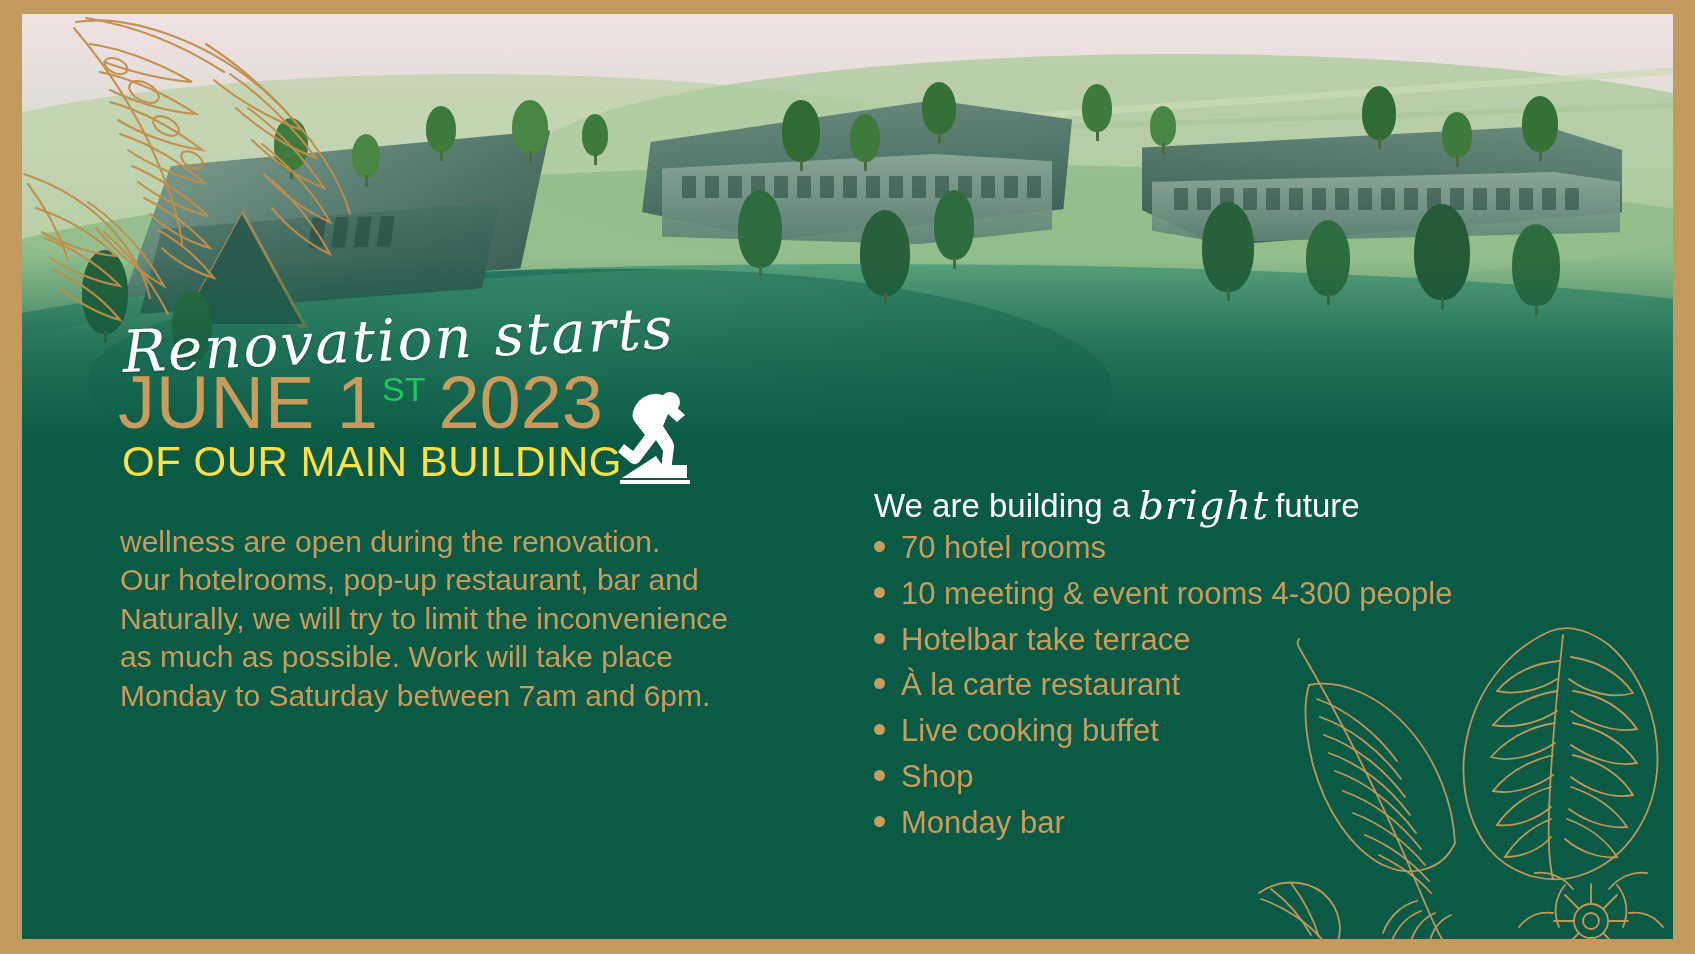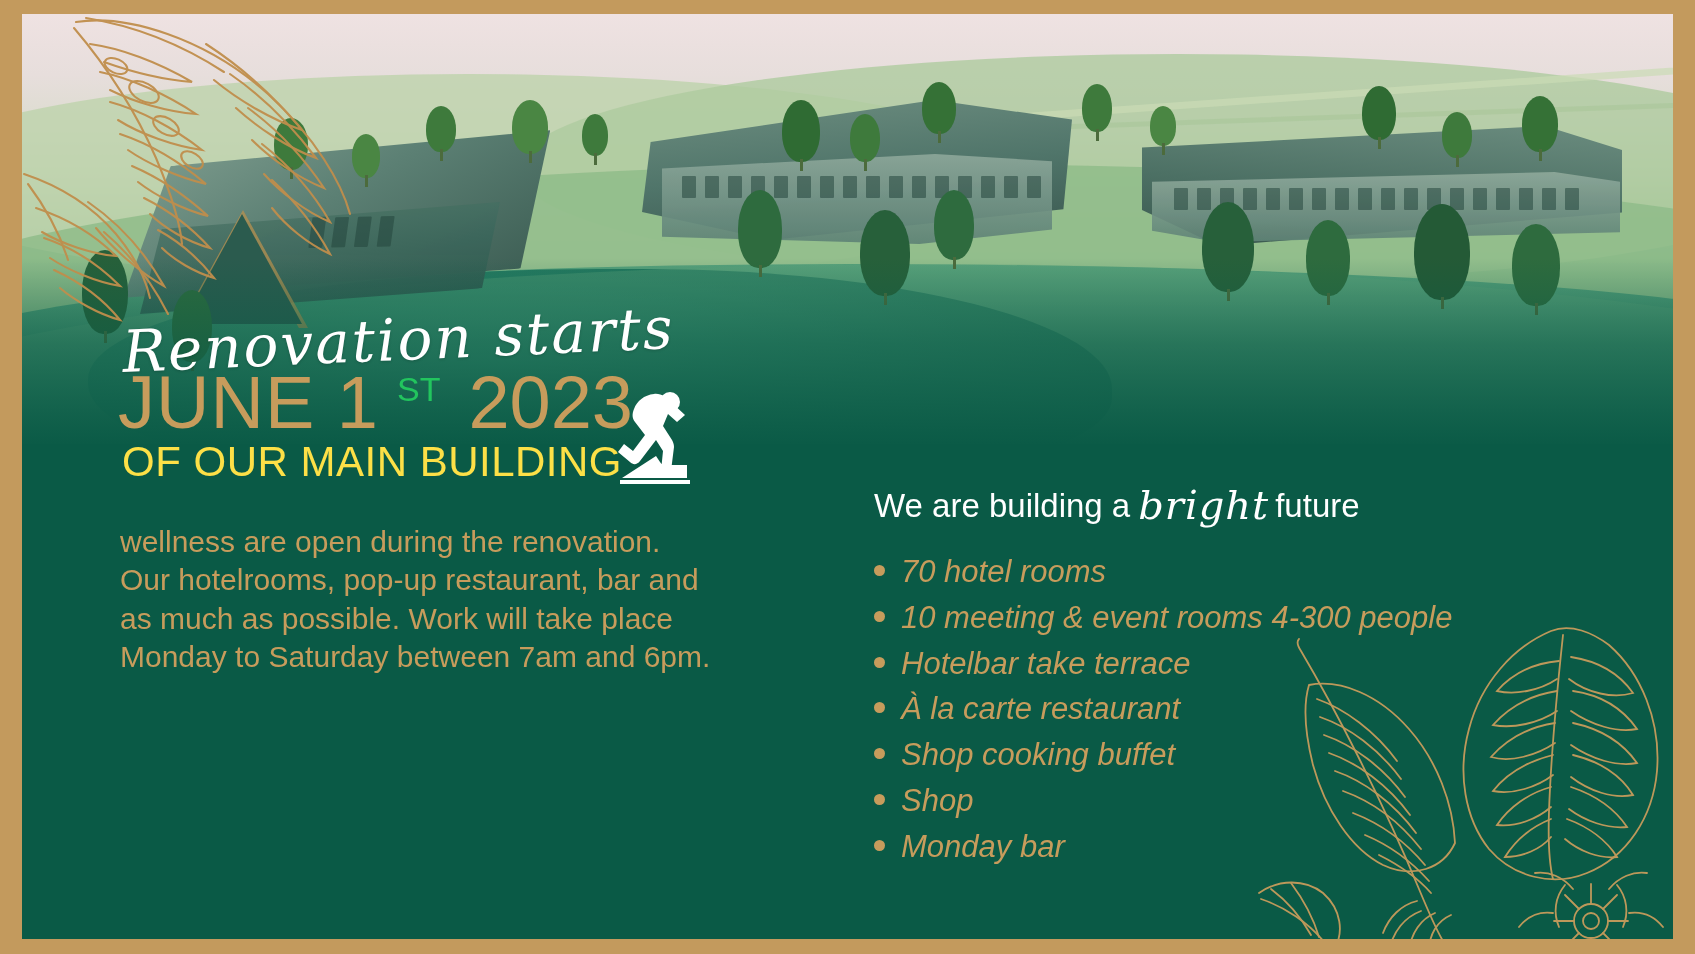--- a/index.html
+++ b/index.html
@@ -134,21 +134,21 @@
     position:absolute; left:100px; top:292px;
     font-family:"DejaVu Serif", serif;
     font-style:italic; font-weight:400;
     font-size:58px; letter-spacing:2px;
     color:#ffffff;
     transform:rotate(-2.5deg);
     text-shadow:0 1px 3px rgba(0,0,0,.18);
   }
   .date-line{
     position:absolute; left:96px; top:352px;
-    display:flex; align-items:flex-end; gap:16px;
+    display:flex; align-items:flex-end; gap:1px;
     color:#C79C5C;
   }
   .date-main{
     font-size:74px; font-weight:400; letter-spacing:1px; line-height:1;
     color:#C79C5C;
   }
   .date-sup{
     font-size:34px; font-weight:400; line-height:1;
     position:relative; top:-34px; left:2px; color:#22c55e;
   }
@@ -174,21 +174,21 @@
   }
   .rc-head{
     font-size:33px; color:#ffffff; white-space:nowrap; line-height:1.2;
     display:flex; align-items:baseline;
   }
   .rc-head .script{
     font-family:"DejaVu Serif", serif; font-style:italic;
     font-size:40px; margin:0 6px 0 8px; position:relative; top:2px;
     letter-spacing:1px;
   }
-  .bullets{ list-style:none; margin-top:26px;font-style:italic; }
+  .bullets{ list-style:none; margin-top:2px; }
   .bullets li{
     display:flex; align-items:baseline; gap:16px;
     font-size:31px; line-height:1.25; color:#C79C5C; white-space:nowrap;
     margin-bottom:7px;
   }
   .bullets li .dot{
     display:inline-block; width:11px; height:11px; border-radius:50%;
     background:#C79C5C; flex:0 0 11px; position:relative; top:-6px;
   }
 </style>
@@ -334,20 +334,21 @@
         <circle cx="74" cy="16" r="10"></circle>
         <path d="M58 8 c-10 1 -17 7 -20 15 c-2 5 -2 9 1 13 l10 13 l-12 16 l-9 -7 l-6 8 l12 10 c3 3 7 3 10 -1 l16 -21 l7 11 l-2 20 l10 0 l3 -24 c0 -3 -1 -5 -2 -7 l-9 -14 l5 -12 l9 8 l8 -7 l-14 -13 c-4 -4 -10 -9 -17 -8 z"></path>
         <path d="M26 92 l34 -22 l4 6 c1 2 3 3 5 3 l22 0 l0 13 z"></path>
         <path d="M24 94 l70 0 l0 4 l-70 0 z"></path>
       </g>
     </svg>
 
     <div class="paragraph">
       <span class="ln">wellness are open during the renovation.</span>
       <span class="ln">Our hotelrooms, pop-up restaurant, bar and</span>
+      <span class="ln">Naturally, we will try to limit the inconvenience</span>
       <span class="ln">as much as possible. Work will take place</span>
       <span class="ln">Monday to Saturday between 7am and 6pm.</span>
     </div>
 
     <div class="right-col">
       <div class="rc-head">
         <span>We are building a</span>
         <span class="script">bright</span>
         <span>future</span>
       </div>
@@ -363,21 +364,21 @@
         <li>
             <span class="dot"></span>
             <span>Hotelbar take terrace</span>
           </li>
         <li>
             <span class="dot"></span>
             <span>À la carte restaurant</span>
           </li>
         <li>
             <span class="dot"></span>
-            <span>Shop cooking buffet</span>
+            <span>Live cooking buffet</span>
           </li>
         <li>
             <span class="dot"></span>
             <span>Shop</span>
           </li>
         <li>
             <span class="dot"></span>
             <span>Monday bar</span>
           </li>
       </ul>

